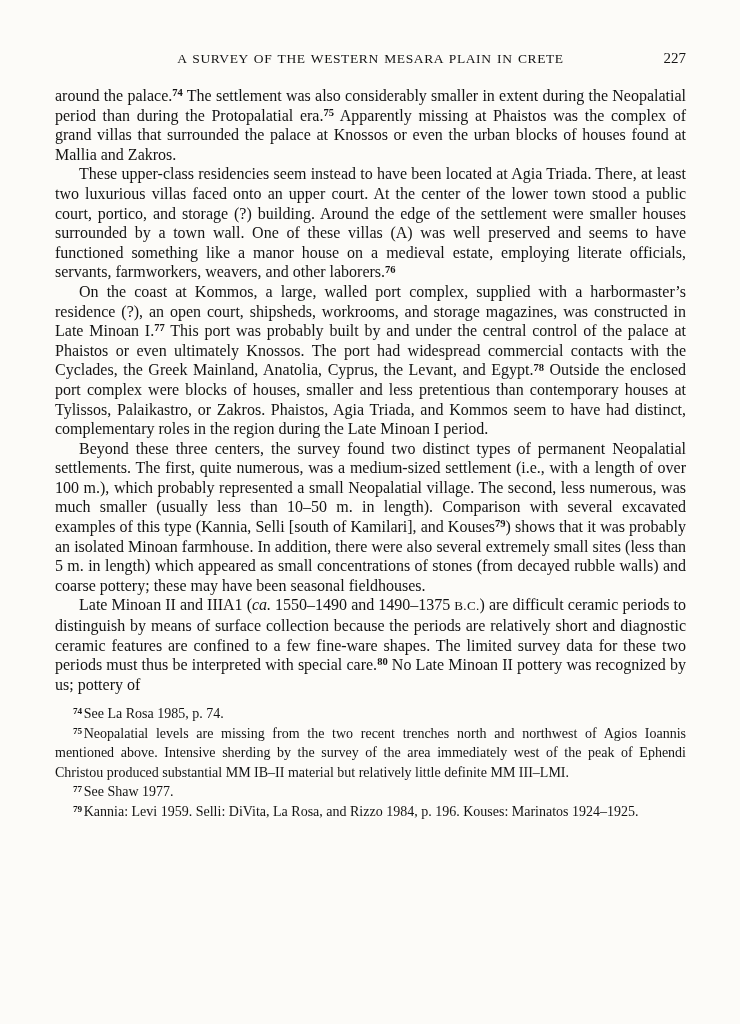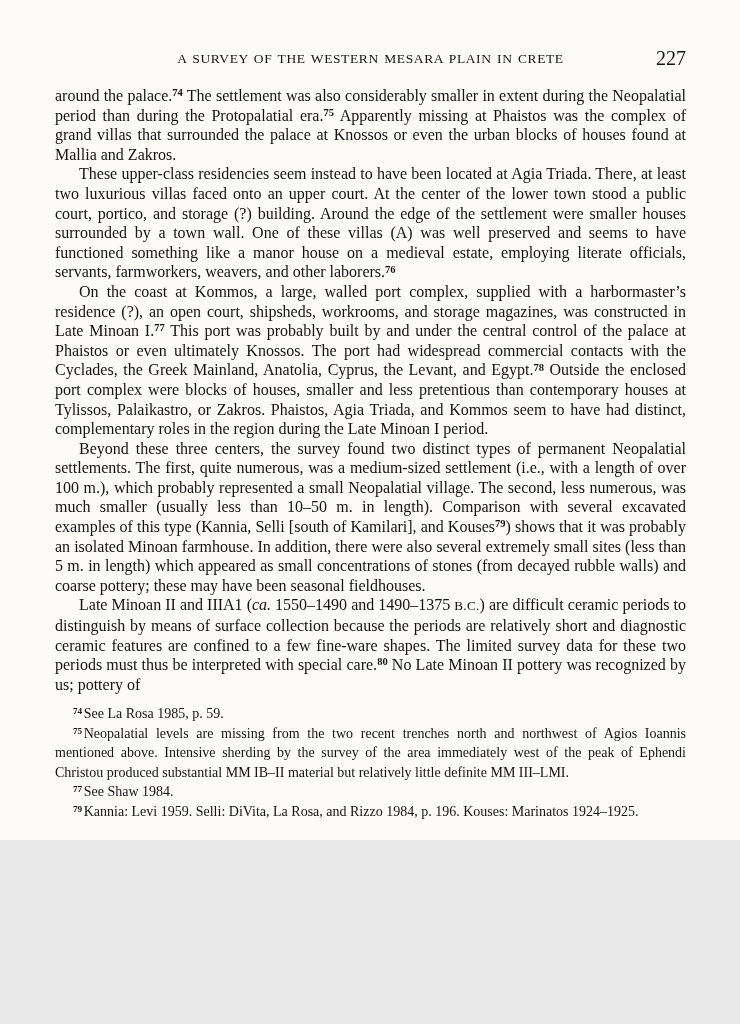--- a/index.html
+++ b/index.html
@@ -4,21 +4,21 @@
 <title>Journal Page Scan</title>
 <style>
   html, body { margin: 0; padding: 0; }
   body {
     width: 740px; height: 1024px;
     background: #e9e9e9;
     font-family: "Liberation Serif", "DejaVu Serif", serif;
   }
   .page {
     position: relative;
-    width: 740px; height: 840px;
+    width: 740px; height: 1024px;
     background: var(--page-bg, #fcfbf8);
     color: var(--ink, #131313);
     overflow: hidden;
   }
   .content {
     position: absolute;
     left: 55px; top: 50px;
     width: 631px;
   }
   .header {
@@ -30,21 +30,21 @@
     text-align: center;
     font-size: 13.5px;
     line-height: 17px;
     letter-spacing: 0.6px;
     word-spacing: 1.5px;
     white-space: nowrap;
   }
   .page-number {
     position: absolute;
     right: 0; top: 0;
-    font-size: 20px;
+    font-size: 15px;
     line-height: 17px;
   }
   .body-text {
     margin-top: 19px;
     font-size: 16px;
     line-height: 19.6px;
     text-align: justify;
   }
   .para { margin: 0; }
   .para + .para { text-indent: 24px; }
@@ -77,19 +77,19 @@
       <span class="page-number">227</span>
     </div>
     <div class="body-text">
         <p class="para"><span>around the palace.</span><sup class="sup">74</sup><span> The settlement was also considerably smaller in extent during the Neopalatial period than during the Protopalatial era.</span><sup class="sup">75</sup><span> Apparently missing at Phaistos was the complex of grand villas that surrounded the palace at Knossos or even the urban blocks of houses found at Mallia and Zakros.</span></p>
         <p class="para"><span>These upper-class residencies seem instead to have been located at Agia Triada. There, at least two luxurious villas faced onto an upper court. At the center of the lower town stood a public court, portico, and storage (?) building. Around the edge of the settlement were smaller houses surrounded by a town wall. One of these villas (A) was well preserved and seems to have functioned something like a manor house on a medieval estate, employing literate officials, servants, farmworkers, weavers, and other laborers.</span><sup class="sup">76</sup></p>
         <p class="para"><span>On the coast at Kommos, a large, walled port complex, supplied with a harbormaster’s residence (?), an open court, shipsheds, workrooms, and storage magazines, was constructed in Late Minoan I.</span><sup class="sup">77</sup><span> This port was probably built by and under the central control of the palace at Phaistos or even ultimately Knossos. The port had widespread commercial contacts with the Cyclades, the Greek Mainland, Anatolia, Cyprus, the Levant, and Egypt.</span><sup class="sup">78</sup><span> Outside the enclosed port complex were blocks of houses, smaller and less pretentious than contemporary houses at Tylissos, Palaikastro, or Zakros. Phaistos, Agia Triada, and Kommos seem to have had distinct, complementary roles in the region during the Late Minoan I period.</span></p>
         <p class="para"><span>Beyond these three centers, the survey found two distinct types of permanent Neopalatial settlements. The first, quite numerous, was a medium-sized settlement (i.e., with a length of over 100 m.), which probably represented a small Neopalatial village. The second, less numerous, was much smaller (usually less than 10–50 m. in length). Comparison with several excavated examples of this type (Kannia, Selli [south of Kamilari], and Kouses</span><sup class="sup">79</sup><span>) shows that it was probably an isolated Minoan farmhouse. In addition, there were also several extremely small sites (less than 5 m. in length) which appeared as small concentrations of stones (from decayed rubble walls) and coarse pottery; these may have been seasonal fieldhouses.</span></p>
         <p class="para"><span>Late Minoan II and IIIA1 (</span><i>ca.</i><span> 1550–1490 and 1490–1375 </span><span class="sc">B.C.</span><span>) are difficult ceramic periods to distinguish by means of surface collection because the periods are relatively short and diagnostic ceramic features are confined to a few fine-ware shapes. The limited survey data for these two periods must thus be interpreted with special care.</span><sup class="sup">80</sup><span> No Late Minoan II pottery was recognized by us; pottery of</span></p>
       </div>
     <div class="footnotes">
-        <p class="footnote"><sup class="sup">74</sup><span>See La Rosa 1985, p. 59.</span></p>
+        <p class="footnote"><sup class="sup">74</sup><span>See La Rosa 1985, p. 74.</span></p>
         <p class="footnote"><sup class="sup">75</sup><span>Neopalatial levels are missing from the two recent trenches north and northwest of Agios Ioannis mentioned above.  Intensive sherding by the survey of the area immediately west of the peak of Ephendi Christou produced substantial MM IB–II material but relatively little definite MM III–LMI.</span></p>
-        <p class="footnote"><sup class="sup">77</sup><span>See Shaw 1984.</span></p>
+        <p class="footnote"><sup class="sup">77</sup><span>See Shaw 1977.</span></p>
         <p class="footnote"><sup class="sup">79</sup><span>Kannia: Levi 1959. Selli: DiVita, La Rosa, and Rizzo 1984, p. 196. Kouses: Marinatos 1924–1925.</span></p>
       </div>
   </div>
 </div>
 
 </body></html>

